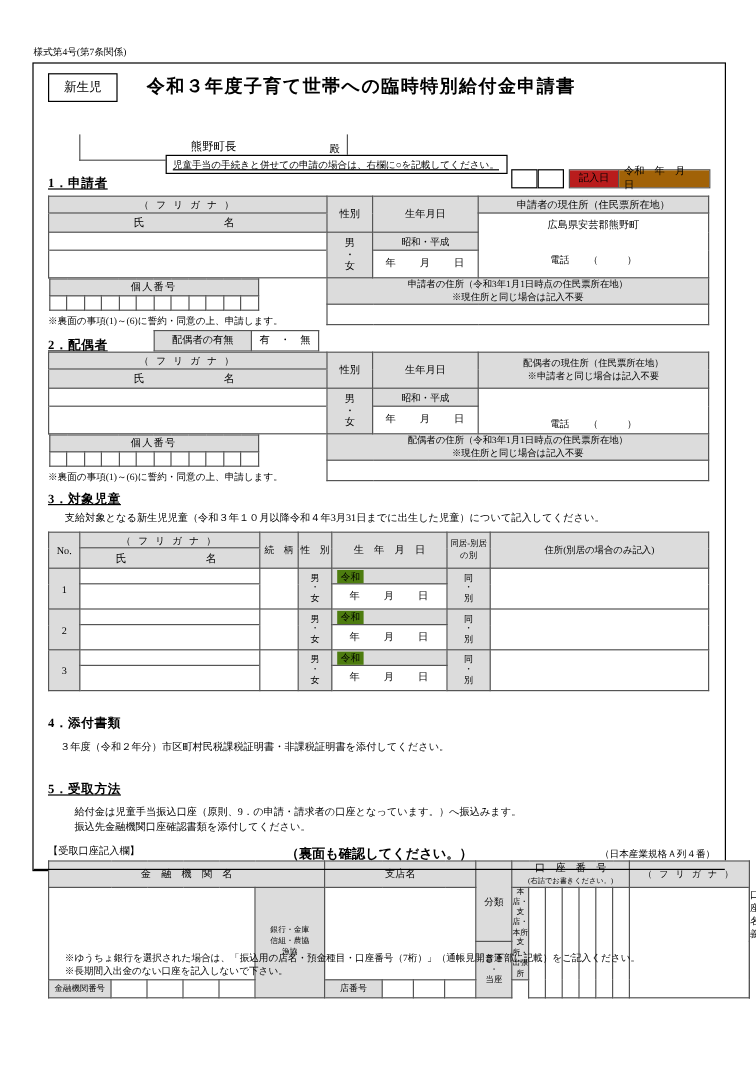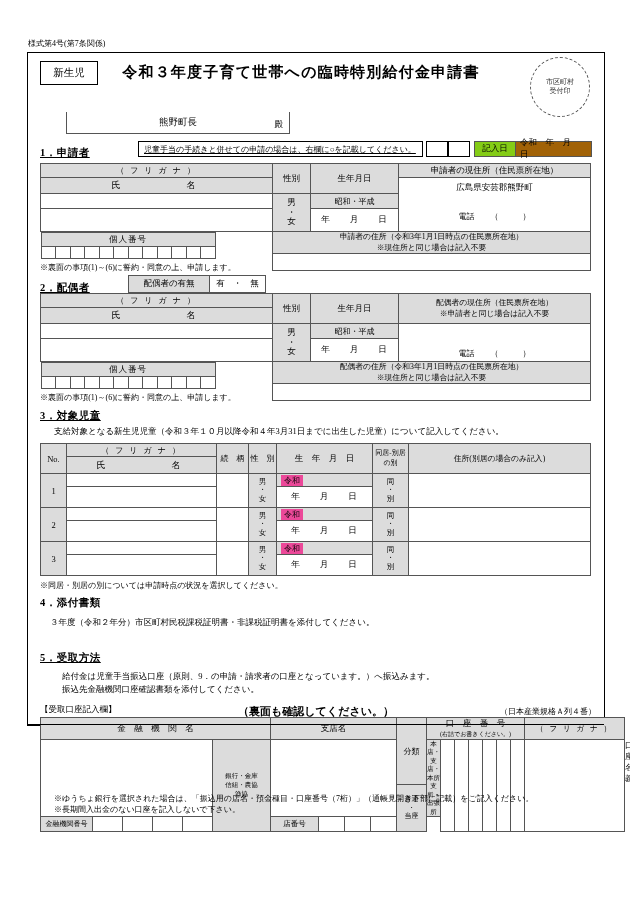--- a/index.html
+++ b/index.html
@@ -20,69 +20,65 @@
   .seal{position:absolute;right:14px;top:4px;width:58px;height:58px;border:1.2px dashed #555;border-radius:50%;display:flex;flex-direction:column;align-items:center;justify-content:center;font-size:7px;line-height:1.35;color:#333;}
   .city-box{position:absolute;left:38px;top:38px;width:222px;height:21px;border:1px solid #555;background:#e2e2e2;display:flex;align-items:center;justify-content:center;font-size:11px;letter-spacing:1px;}
   .mayor-box{position:absolute;left:38px;top:59px;width:222px;height:21px;border:1px solid #555;border-top:none;background:#fff;display:flex;align-items:center;justify-content:center;font-size:9.5px;position:relative;}
   .mayor-dono{position:absolute;right:6px;bottom:2px;font-size:8.5px;}
 
   .sec-label{position:absolute;font-size:10.5px;font-weight:bold;text-decoration:underline;letter-spacing:.5px;}
   .note-box{position:absolute;border:1px solid #000;background:#fff;font-size:8px;display:flex;align-items:center;padding-left:5px;box-sizing:border-box;}
   .note-box span{text-decoration:underline;}
   .chk-box{position:absolute;border:1px solid #000;background:#fff;box-sizing:border-box;}
   .kinyubi{position:absolute;display:flex;border:1px solid #555;box-sizing:border-box;font-size:8.5px;}
-  .kinyubi .k1{width:40px;background:#84cc16;display:flex;align-items:center;justify-content:center;border-right:1px solid #555;}
+  .kinyubi .k1{width:40px;background:#b91c1c;display:flex;align-items:center;justify-content:center;border-right:1px solid #555;}
   .kinyubi .k2{flex:1;display:flex;align-items:center;justify-content:space-around;background:#a16207;padding:0 4px;}
 
   
   table.t{position:absolute;border-collapse:collapse;table-layout:fixed;background:#fff;}
   table.t td{border:1px solid #555;font-size:8.5px;text-align:center;vertical-align:middle;padding:0;}
   .hd{background:#dcdcdc;}
   .furigana{font-size:8px;letter-spacing:2px;}
   .namerow{font-size:9px;letter-spacing:6px;}
   .sex{font-size:8.5px;line-height:1.15;}
   .tel{font-size:8px;}
   .addr-left{text-align:left;padding-left:6px;font-size:8.5px;}
 
   .mynum-label{font-size:8.5px;letter-spacing:1px;}
   .mynum td.cell{height:11px;}
   .oath{position:absolute;font-size:8px;}
   .desc{position:absolute;font-size:8.5px;line-height:1.5;}
   .footer-line{position:absolute;left:0;bottom:0;width:100%;border-top:1.3px solid #000;}
   .footer-center{position:absolute;left:0;bottom:6px;width:100%;text-align:center;font-size:11px;font-weight:bold;}
   .footer-right{position:absolute;right:8px;bottom:8px;font-size:8px;}
   .dot-inner{border-bottom:1px dotted #888;height:50%;box-sizing:border-box;}
-  .reiwa-tag{display:inline-block;background:#ec4899;padding:0 3px;font-size:8px;}
+  .reiwa-tag{display:inline-block;background:#4d7c0f;padding:0 3px;font-size:8px;}
   .ymd{font-size:8.5px;letter-spacing:1px;}
   .two-line{line-height:1.35;}
 </style>
 </head>
 <body>
 
 <div class="page">
 
   <div class="formnum">様式第4号(第7条関係)</div>
 
   <div class="frame">
   <div class="inner">
 
     <div class="newborn-box">新生児</div>
     <div class="main-title">令和３年度子育て世帯への臨時特別給付金申請書</div>
-    <div class="seal">
-      <div>市区町村</div>
-      <div>受付印</div>
-    </div>
 
     <div class="mayor-box">
       <span>熊野町長</span>
       <span class="mayor-dono">殿</span>
     </div>
 
     <div class="sec-label" style="left:12px;top:93px;">1．申請者</div>
-    <div class="note-box" style="left:110px;top:88px;width:285px;height:16px;">
+    <div class="note-box" style="left:110px;top:76px;width:285px;height:16px;">
       <span>児童手当の手続きと併せての申請の場合は、右欄に○を記載してください。</span>
     </div>
     <div class="chk-box" style="left:398px;top:88px;width:22px;height:16px;"></div>
     <div class="chk-box" style="left:420px;top:88px;width:22px;height:16px;"></div>
     <div class="kinyubi" style="left:446px;top:88px;width:118px;height:16px;">
       <div class="k1">記入日</div>
       <div class="k2">令和　年　月　日</div>
     </div>
 
     <table class="t" style="left:12px;top:110px;width:550px;">
@@ -295,21 +291,20 @@
         <td class="hd" style="height:12px;text-align:left;padding-left:4px;"><span class="reiwa-tag">令和</span></td>
         <td class="hd sex" rowspan="2" style="font-size:7.5px;">同<br>・<br>別</td>
         <td rowspan="2"></td>
       </tr>
       <tr>
         <td style="height:20px;"></td>
         <td style="height:20px;"><span class="ymd">年　　月　　日</span></td>
       </tr>
     </tbody>
         </table>
-    <div class="oath" style="left:12px;top:527px;">※同居・別居の別については申請時点の状況を選択してください。</div>
 
     <div class="sec-label" style="left:12px;top:543px;text-decoration:none;">4．添付書類</div>
     <div class="desc" style="left:34px;top:563px;width:545px;">
       <div style="margin-left:-12px;">３年度（令和２年分）市区町村民税課税証明書・非課税証明書を添付してください。</div>
     </div>
 
     <div class="sec-label" style="left:12px;top:598px;">5．受取方法</div>
     <div class="desc" style="left:34px;top:617px;width:545px;">
       <div>給付金は児童手当振込口座（原則、9．の申請・請求者の口座となっています。）へ振込みます。</div>
       <div>振込先金融機関口座確認書類を添付してください。</div>

